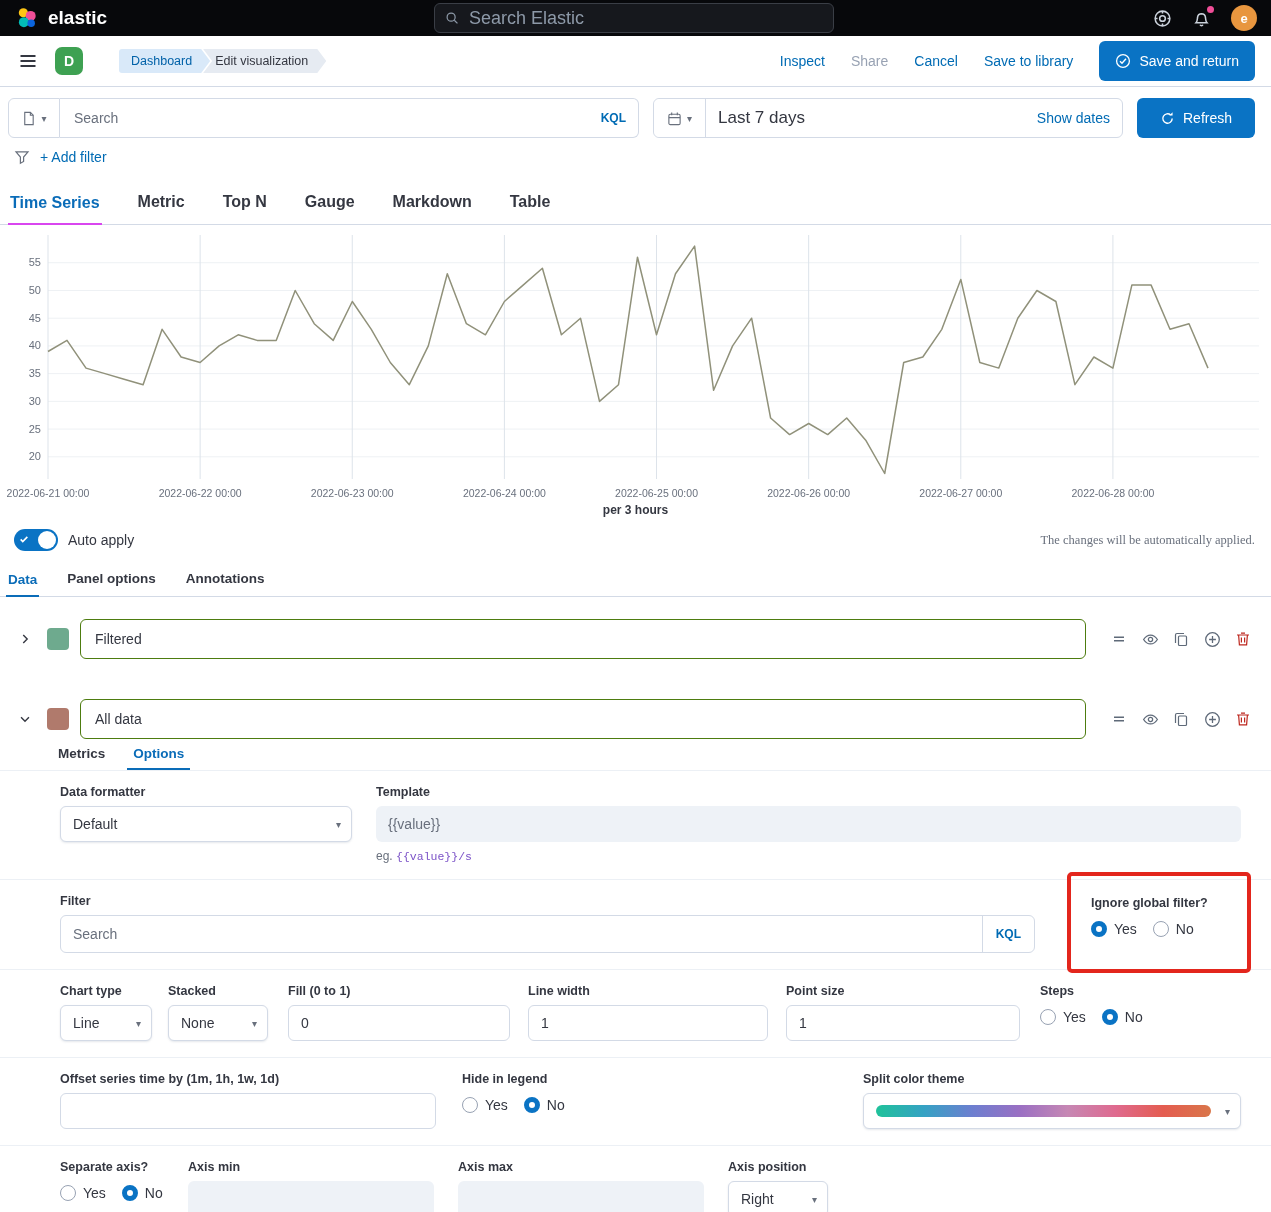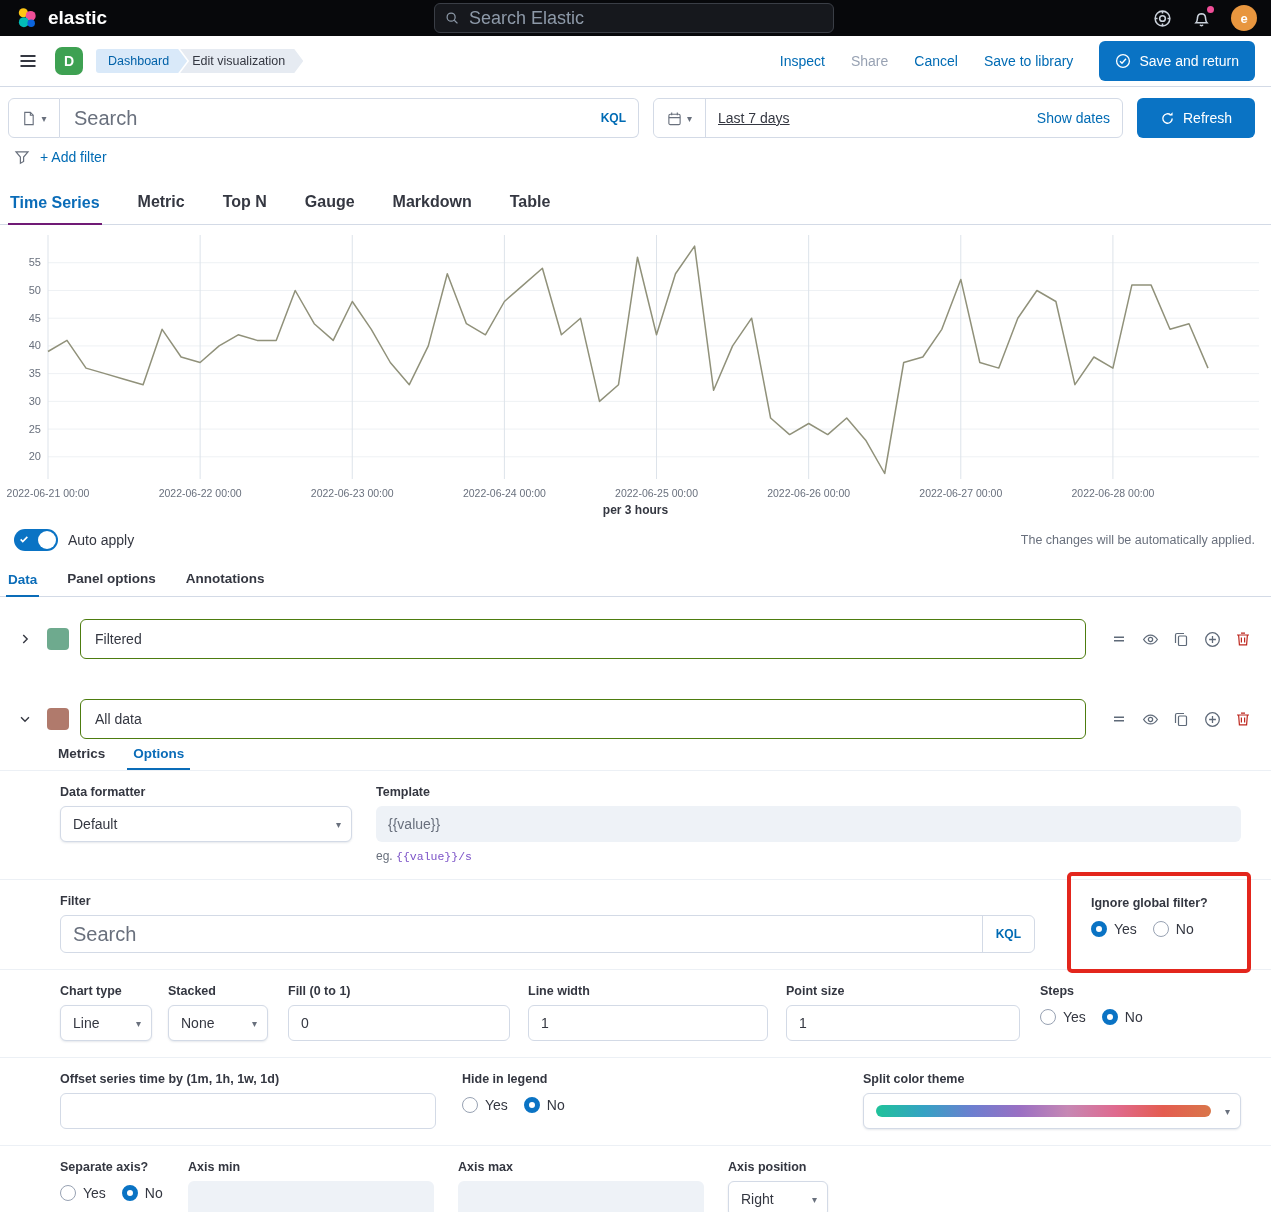--- a/index.html
+++ b/index.html
@@ -17,62 +17,62 @@
   .top-icons { display:flex; align-items:center; gap:20px; margin-left:auto; color:#cbd2dc; }
   .icon-btn { position:relative; background:none; border:none; color:#cbd2dc; padding:0; cursor:pointer; display:flex; }
   .pink-dot { position:absolute; top:-3px; right:-3px; width:7px; height:7px; border-radius:50%; background:#f04e98; }
   .avatar { width:26px; height:26px; border-radius:50%; background:#e8963f; color:#fff; font-size:13px; font-weight:700; display:flex; align-items:center; justify-content:center; border:none; cursor:pointer; }
 
   
   .nav-bar { height:51px; border-bottom:1px solid #d3dae6; display:flex; align-items:center; padding:0 16px 0 14px; gap:13px; background:#fff; }
   .burger { background:none; border:none; padding:4px; cursor:pointer; color:#343741; display:flex; }
   .app-badge { width:28px; height:28px; border-radius:7px; background:#3ea152; color:#fff; font-weight:700; font-size:14px; display:flex; align-items:center; justify-content:center; }
   .crumbs { display:flex; align-items:center; }
-  .crumb { font-size:12.5px; padding:5px 18px 5px 12px; cursor:pointer; }
+  .crumb { font-size:12.5px; padding:5px 18px 5px 12px; cursor:pointer;margin-left:23px; }
   .crumb.first { background:#d9e9f9; color:#0061a8; clip-path:polygon(0 0, calc(100% - 9px) 0, 100% 50%, calc(100% - 9px) 100%, 0 100%); border-radius:3px 0 0 3px; }
   .crumb.last { background:#e6ebf2; color:#343741; margin-left:-7px; clip-path:polygon(0 0, calc(100% - 9px) 0, 100% 50%, calc(100% - 9px) 100%, 0 100%, 9px 50%); }
   .nav-actions { margin-left:auto; display:flex; align-items:center; gap:26px; font-size:14px; }
   .link { color:#006bb4; cursor:pointer; background:none; border:none; font-size:14px; font-family:inherit; padding:0; }
   .link.muted { color:#98a2b3; }
   .btn-primary { background:#0a73c4; color:#fff; border:none; border-radius:6px; height:40px; padding:0 16px; font-size:14px; display:flex; gap:8px; align-items:center; cursor:pointer; font-family:inherit; }
 
   
   .query-row { display:flex; gap:14px; padding:11px 16px 0 8px; align-items:center; }
   .search-group { flex:1; display:flex; height:40px; }
   .sq-btn { width:52px; border:1px solid #d3dae6; border-radius:6px 0 0 6px; background:#fff; display:flex; align-items:center; justify-content:center; gap:5px; color:#69707d; cursor:pointer; }
   .search-field { flex:1; border:1px solid #d3dae6; border-left:none; border-radius:0 6px 6px 0; display:flex; align-items:center; padding:0 12px; background:#fff; }
-  .bare { border:none; outline:none; flex:1; font-size:20px; color:#343741; background:transparent; font-family:inherit; }
+  .bare { border:none; outline:none; flex:1; font-size:14px; color:#343741; background:transparent; font-family:inherit; }
   .bare::placeholder { color:#69707d; }
   .kql-lbl { font-size:12px; font-weight:700; color:#006bb4; cursor:pointer; }
   .date-group { width:470px; display:flex; height:40px; border:1px solid #d3dae6; border-radius:6px; align-items:center; background:#fff; }
   .cal-btn { width:52px; height:100%; border:none; border-right:1px solid #d3dae6; background:#fff; display:flex; align-items:center; justify-content:center; gap:5px; color:#69707d; cursor:pointer; border-radius:6px 0 0 6px; }
-  .time-text { padding:0 12px; font-size:14px; flex:1; cursor:pointer;text-decoration:underline; }
+  .time-text { padding:0 12px; font-size:17px; flex:1; cursor:pointer; }
   .show-dates { padding-right:12px; font-size:14px; font-weight:500; }
   .btn-refresh { width:118px; justify-content:center; }
   .filter-row { display:flex; align-items:center; gap:10px; padding:11px 0 6px 14px; color:#69707d; }
   .add-filter { font-size:14px; }
 
   
   .viz-tabs { display:flex; gap:34px; padding:0 8px; border-bottom:1px solid #d3dae6; height:46px; align-items:flex-end; margin-top:8px; }
   .vtab { font-size:16px; font-weight:700; padding:0 2px 13px; color:#343741; cursor:pointer; background:none; border:none; font-family:inherit; }
-  .vtab.active { color:#0a6cb8; border-bottom:2px solid #701a75; margin-bottom:-1px; padding-bottom:11px; }
+  .vtab.active { color:#0a6cb8; border-bottom:2px solid #d946ef; margin-bottom:-1px; padding-bottom:11px; }
 
   
   .chart-wrap { padding-top:2px; }
   #tsvb-chart { display:block; }
   #tsvb-chart text { font-family:"Liberation Sans", sans-serif; }
   .chart-caption { text-align:center; font-size:12px; font-weight:700; color:#343741; padding:2px 0 6px; }
 
   
   .auto-row { display:flex; align-items:center; padding:6px 16px 10px 14px; }
   .switch { width:44px; height:22px; border-radius:11px; background:#0a73c4; position:relative; border:none; cursor:pointer; }
   .switch .knob { position:absolute; top:2px; right:2px; width:18px; height:18px; border-radius:50%; background:#fff; }
   .switch svg { position:absolute; left:5px; top:5px; }
   .auto-lbl { margin-left:10px; font-size:14px; }
-  .auto-note { margin-left:auto; color:#69707d; font-size:12.5px; }
+  .auto-note { margin-left:auto; color:#69707d; font-size:12.5px;font-family:Liberation Serif, serif; }
 
   
   .panel-tabs { display:flex; gap:26px; padding:0 16px 0 6px; border-bottom:1px solid #d3dae6; height:36px; align-items:flex-end; }
   .ptab { font-size:13.5px; font-weight:700; color:#343741; padding:0 2px 10px; cursor:pointer; background:none; border:none; font-family:inherit; }
   .ptab.active { color:#0a6cb8; border-bottom:2px solid #0a6cb8; margin-bottom:-1px; padding-bottom:8px; }
 
   
   .series-area { padding:22px 14px 0 14px; }
   .series-row { display:flex; align-items:center; gap:11px; height:40px; margin-bottom:40px; }
   .exp-btn { width:22px; background:none; border:none; color:#343741; cursor:pointer; padding:0; display:flex; justify-content:center; }

